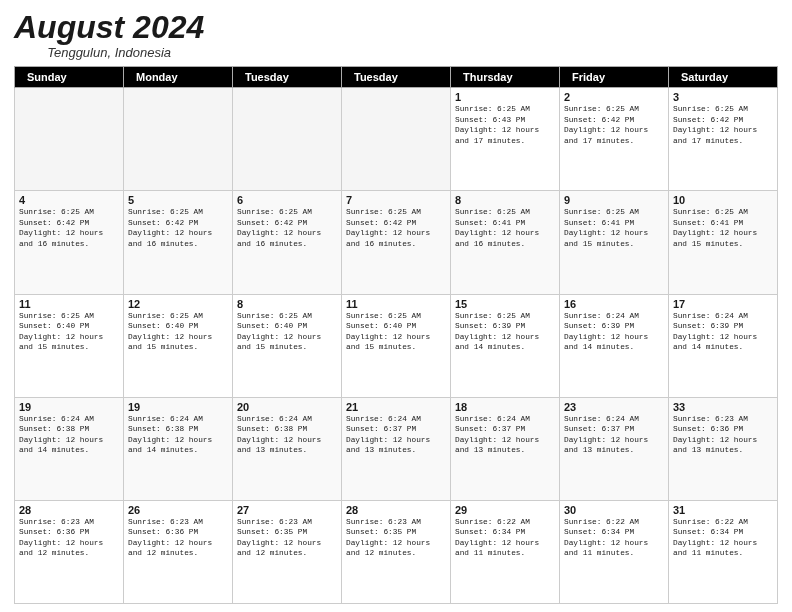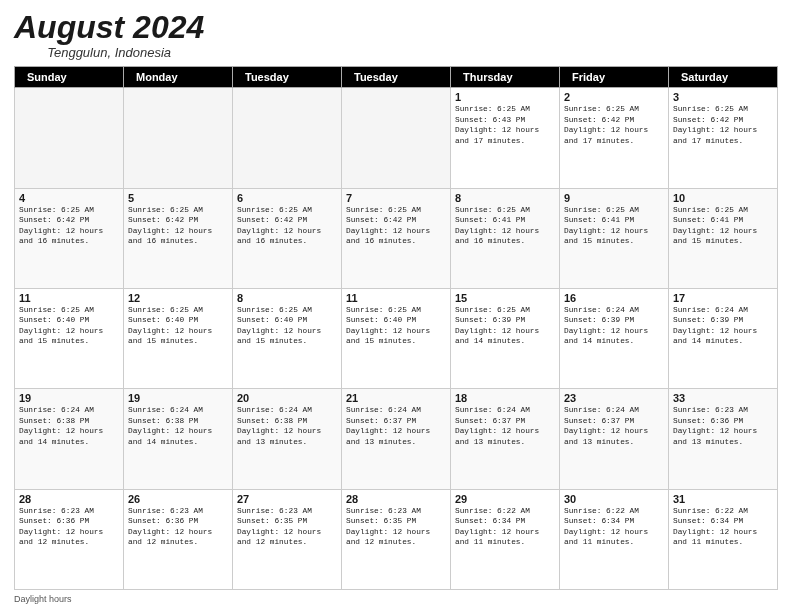--- a/index.html
+++ b/index.html
@@ -341,16 +341,13 @@
             <span class="day-num">31</span>
             <div class="day-info">Sunrise: 6:22 AM
 Sunset: 6:34 PM
 Daylight: 12 hours
 and 11 minutes.</div>
           </td>
         </tr>
       </tbody>
   </table>
 
-  <div class="footer">
-    <span>Daylight hours</span>
-  </div>
 </div>
 
 </body></html>

